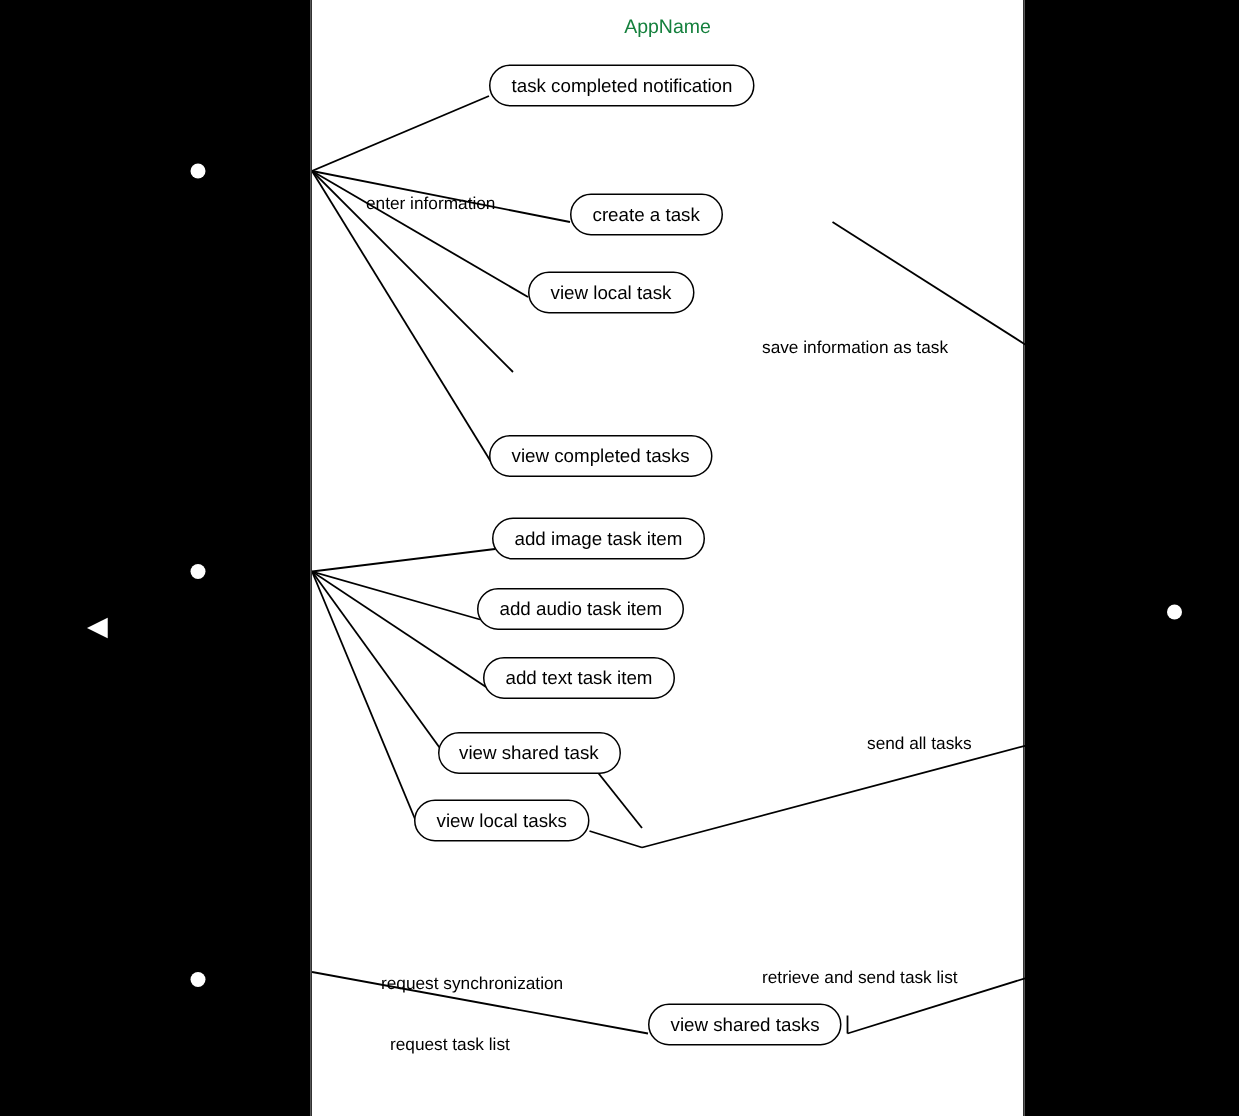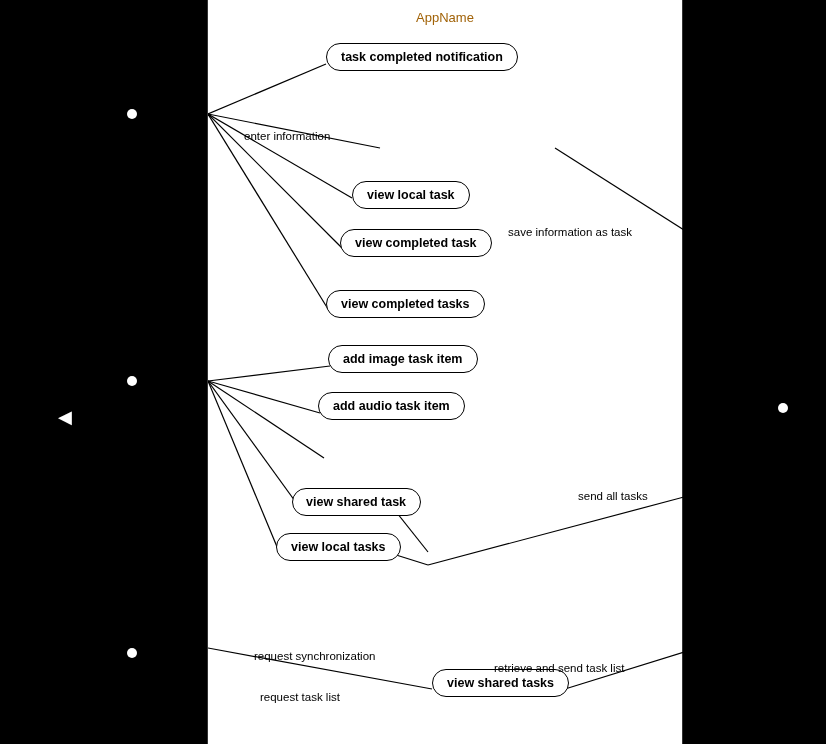--- a/index.html
+++ b/index.html
@@ -23,33 +23,32 @@
       border-left: 1px solid #333;
       border-right: 1px solid #333;
     }
 
     .app-name {
       position: absolute;
       top: 10px;
       left: 50%;
       transform: translateX(-50%);
       font-size: 13px;
-      color: #a16207;
+      color: #15803d;
     }
 
     .node {
       position: absolute;
       border: 1.5px solid #000;
       border-radius: 16px;
       padding: 6px 14px;
       background: #fff;
       font-size: 12.5px;
       white-space: nowrap;
       text-align: center;
-      font-weight: bold;
     }
 
     .label {
       position: absolute;
       font-size: 11.5px;
       color: #000;
       background: transparent;
     }
 
     svg.lines {
@@ -100,41 +99,44 @@
     <line x1="220" y1="565" x2="185" y2="554" stroke="#000" stroke-width="1.2"></line>
     <line x1="220" y1="552" x2="185" y2="508" stroke="#000" stroke-width="1.2"></line>
 
     <line x1="357" y1="689" x2="357" y2="677" stroke="#000" stroke-width="1.2"></line>
   </svg>
 
   <div class="node" style="left:118px; top:43px;">
     <span>task completed notification</span>
   </div>
 
+  <div class="node" style="left:172px; top:129px;">
+    <span>create a task</span>
+  </div>
 
   <div class="node" style="left:144px; top:181px;">
     <span>view local task</span>
   </div>
 
-  <div class="node" style="left:132px; top:229px;">
-    <span>view completed task</span>
-  </div>
 
   <div class="node" style="left:118px; top:290px;">
     <span>view completed tasks</span>
   </div>
 
   <div class="node" style="left:120px; top:345px;">
     <span>add image task item</span>
   </div>
 
   <div class="node" style="left:110px; top:392px;">
     <span>add audio task item</span>
   </div>
 
+  <div class="node" style="left:114px; top:438px;">
+    <span>add text task item</span>
+  </div>
 
   <div class="node" style="left:84px; top:488px;padding-left:13px;">
     <span>view shared task</span>
   </div>
 
   <div class="node" style="left:68px; top:533px;">
     <span>view local tasks</span>
   </div>
 
 
@@ -143,17 +145,17 @@
   </div>
 
   <div class="label" style="left:36px; top:130px;">enter information</div>
 
   <div class="label" style="left:300px; top:226px;">save information as task</div>
 
   <div class="label" style="left:370px; top:490px;">send all tasks</div>
 
   <div class="label" style="left:26px; top:650px;margin-left:20px;">request synchronization</div>
 
-  <div class="label" style="left:286px; top:646px;margin-top:16px;">retrieve and send task list</div>
+  <div class="label" style="left:300px; top:646px;">retrieve and send task list</div>
 
   <div class="label" style="left:52px; top:691px;">request task list</div>
 
 </div>
 
 </body></html>

